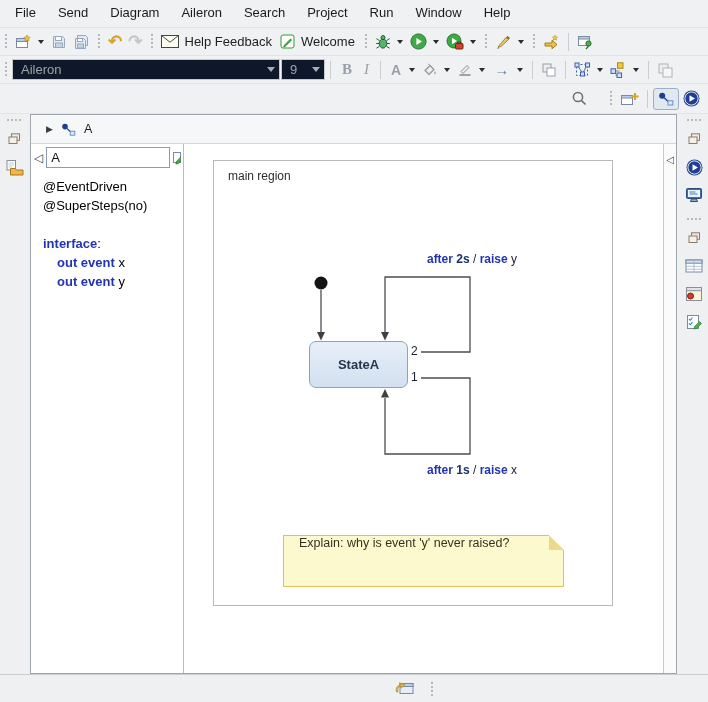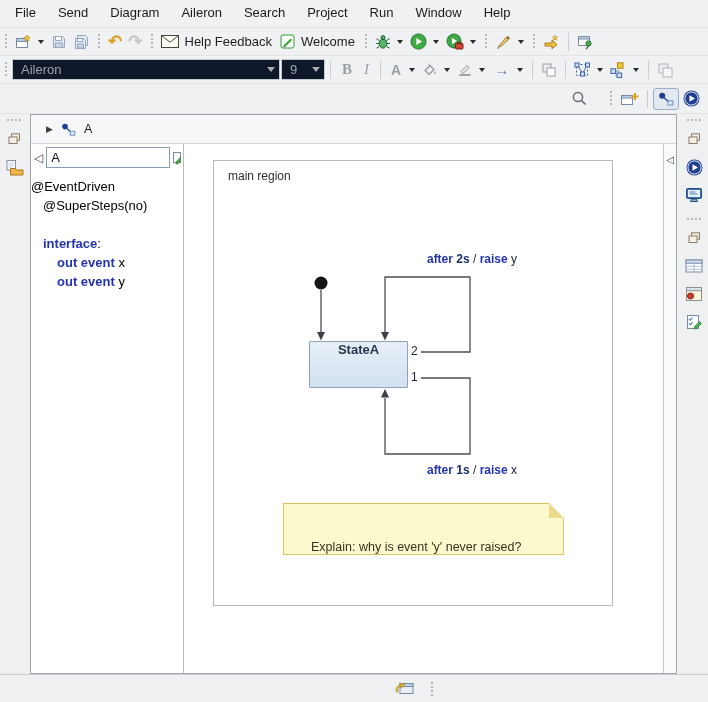--- a/index.html
+++ b/index.html
@@ -73,30 +73,30 @@
   .code-line{height:19px;line-height:19px;font-size:13px;color:#000;white-space:pre;}
   .kw{font-weight:bold;color:#2334b2;text-align:right;}
   .pl{color:inherit;}
 
   
   .canvas{flex:1;position:relative;background:#fff;min-width:0;}
   .region{position:absolute;left:29px;top:16px;width:400px;height:446px;border:1px solid #b6b9bc;
     background:#fff;box-sizing:border-box;}
   .region-label{position:absolute;left:14px;top:8px;font-size:12px;color:#2e2e2e;}
   .dsvg{position:absolute;left:0;top:0;}
-  .state{position:absolute;left:95px;top:180px;width:99px;height:47px;border:1px solid #8ea2b8;border-radius:1px;
-    background:linear-gradient(#e7eff8,#d2e0f0);display:flex;align-items:flex-start;justify-content:center;
+  .state{position:absolute;left:95px;top:180px;width:99px;height:47px;border:1px solid #8ea2b8;border-radius:7px;
+    background:linear-gradient(#e7eff8,#d2e0f0);display:flex;align-items:center;justify-content:center;
     font-weight:bold;font-size:13px;color:#24364f;box-sizing:border-box;}
   .tnum{position:absolute;font-size:12px;color:#1a2138;}
   .tlabel{position:absolute;width:140px;text-align:center;font-size:12px;color:#1a2138;white-space:nowrap;}
   .tlabel .kw{color:#2334b2;font-weight:bold;}
   .tlabel .val{color:#17306e;font-weight:bold;}
   .tlabel .pl{color:#1a2138;}
-  .note{position:absolute;left:69px;top:342px;width:281px;height:52px;background:#fdf9cf;border:1px solid #dcc25e;
-    box-sizing:border-box;display:flex;align-items:flex-end;padding-left:27px;font-size:12.5px;color:#33331f;}
+  .note{position:absolute;left:69px;top:374px;width:281px;height:52px;background:#fdf9cf;border:1px solid #dcc25e;
+    box-sizing:border-box;display:flex;align-items:flex-start;padding-left:15px;font-size:12.5px;color:#33331f;}
   .note-fold{position:absolute;top:-1px;right:-1px;width:0;height:0;border-style:solid;border-width:0 15px 15px 0;
     border-color:#fff #fff #ecd98a #ecd98a;}
 
   .palette-strip{width:13px;flex:none;background:#fbfbfb;border-left:1px solid #c6c9cc;display:flex;
     flex-direction:column;align-items:center;padding-top:10px;box-sizing:border-box;}
   .palette-strip .collapse-arrow{font-size:10px;}
 
   
   .statusbar{position:absolute;left:0;top:674px;width:708px;height:28px;background:#eef0f2;
     border-top:1px solid #c9ccd0;box-sizing:border-box;}
@@ -413,21 +413,21 @@
       <div class="source-panel">
         <div class="source-head">
           <span class="collapse-arrow">◁</span>
           <input class="name-input" value="A" style="">
           <svg width="15" height="15">
               <rect x="1.5" y="2.5" width="7" height="10" fill="#fff" stroke="#7a8aa0"></rect>
               <path d="M4.5 11.5L11.5 4l2 2-7 7.5-2.6.6z" fill="#49a84e" stroke="#2a6e2e" stroke-width="0.7"></path>
             </svg>
         </div>
         <div class="code-area">
-            <div class="code-line" style=""><span class="pl">@EventDriven</span></div>
+            <div class="code-line" style="padding-left: 12px;"><span class="pl">@EventDriven</span></div>
             <div class="code-line" style="padding-left: 12px;"><span class="pl">@SuperSteps(no)</span></div>
             <div class="code-line" style="padding-left: 12px;">&nbsp;</div>
             <div class="code-line" style="padding-left: 12px;"><span class="kw">interface</span><span class="pl">:</span></div>
             <div class="code-line" style="padding-left: 26px;"><span class="kw">out event</span><span class="pl"> x</span></div>
             <div class="code-line" style="padding-left: 26px;"><span class="kw">out event</span><span class="pl"> y</span></div>
           </div>
       </div>
 
       <div class="canvas">
         <div class="region">

